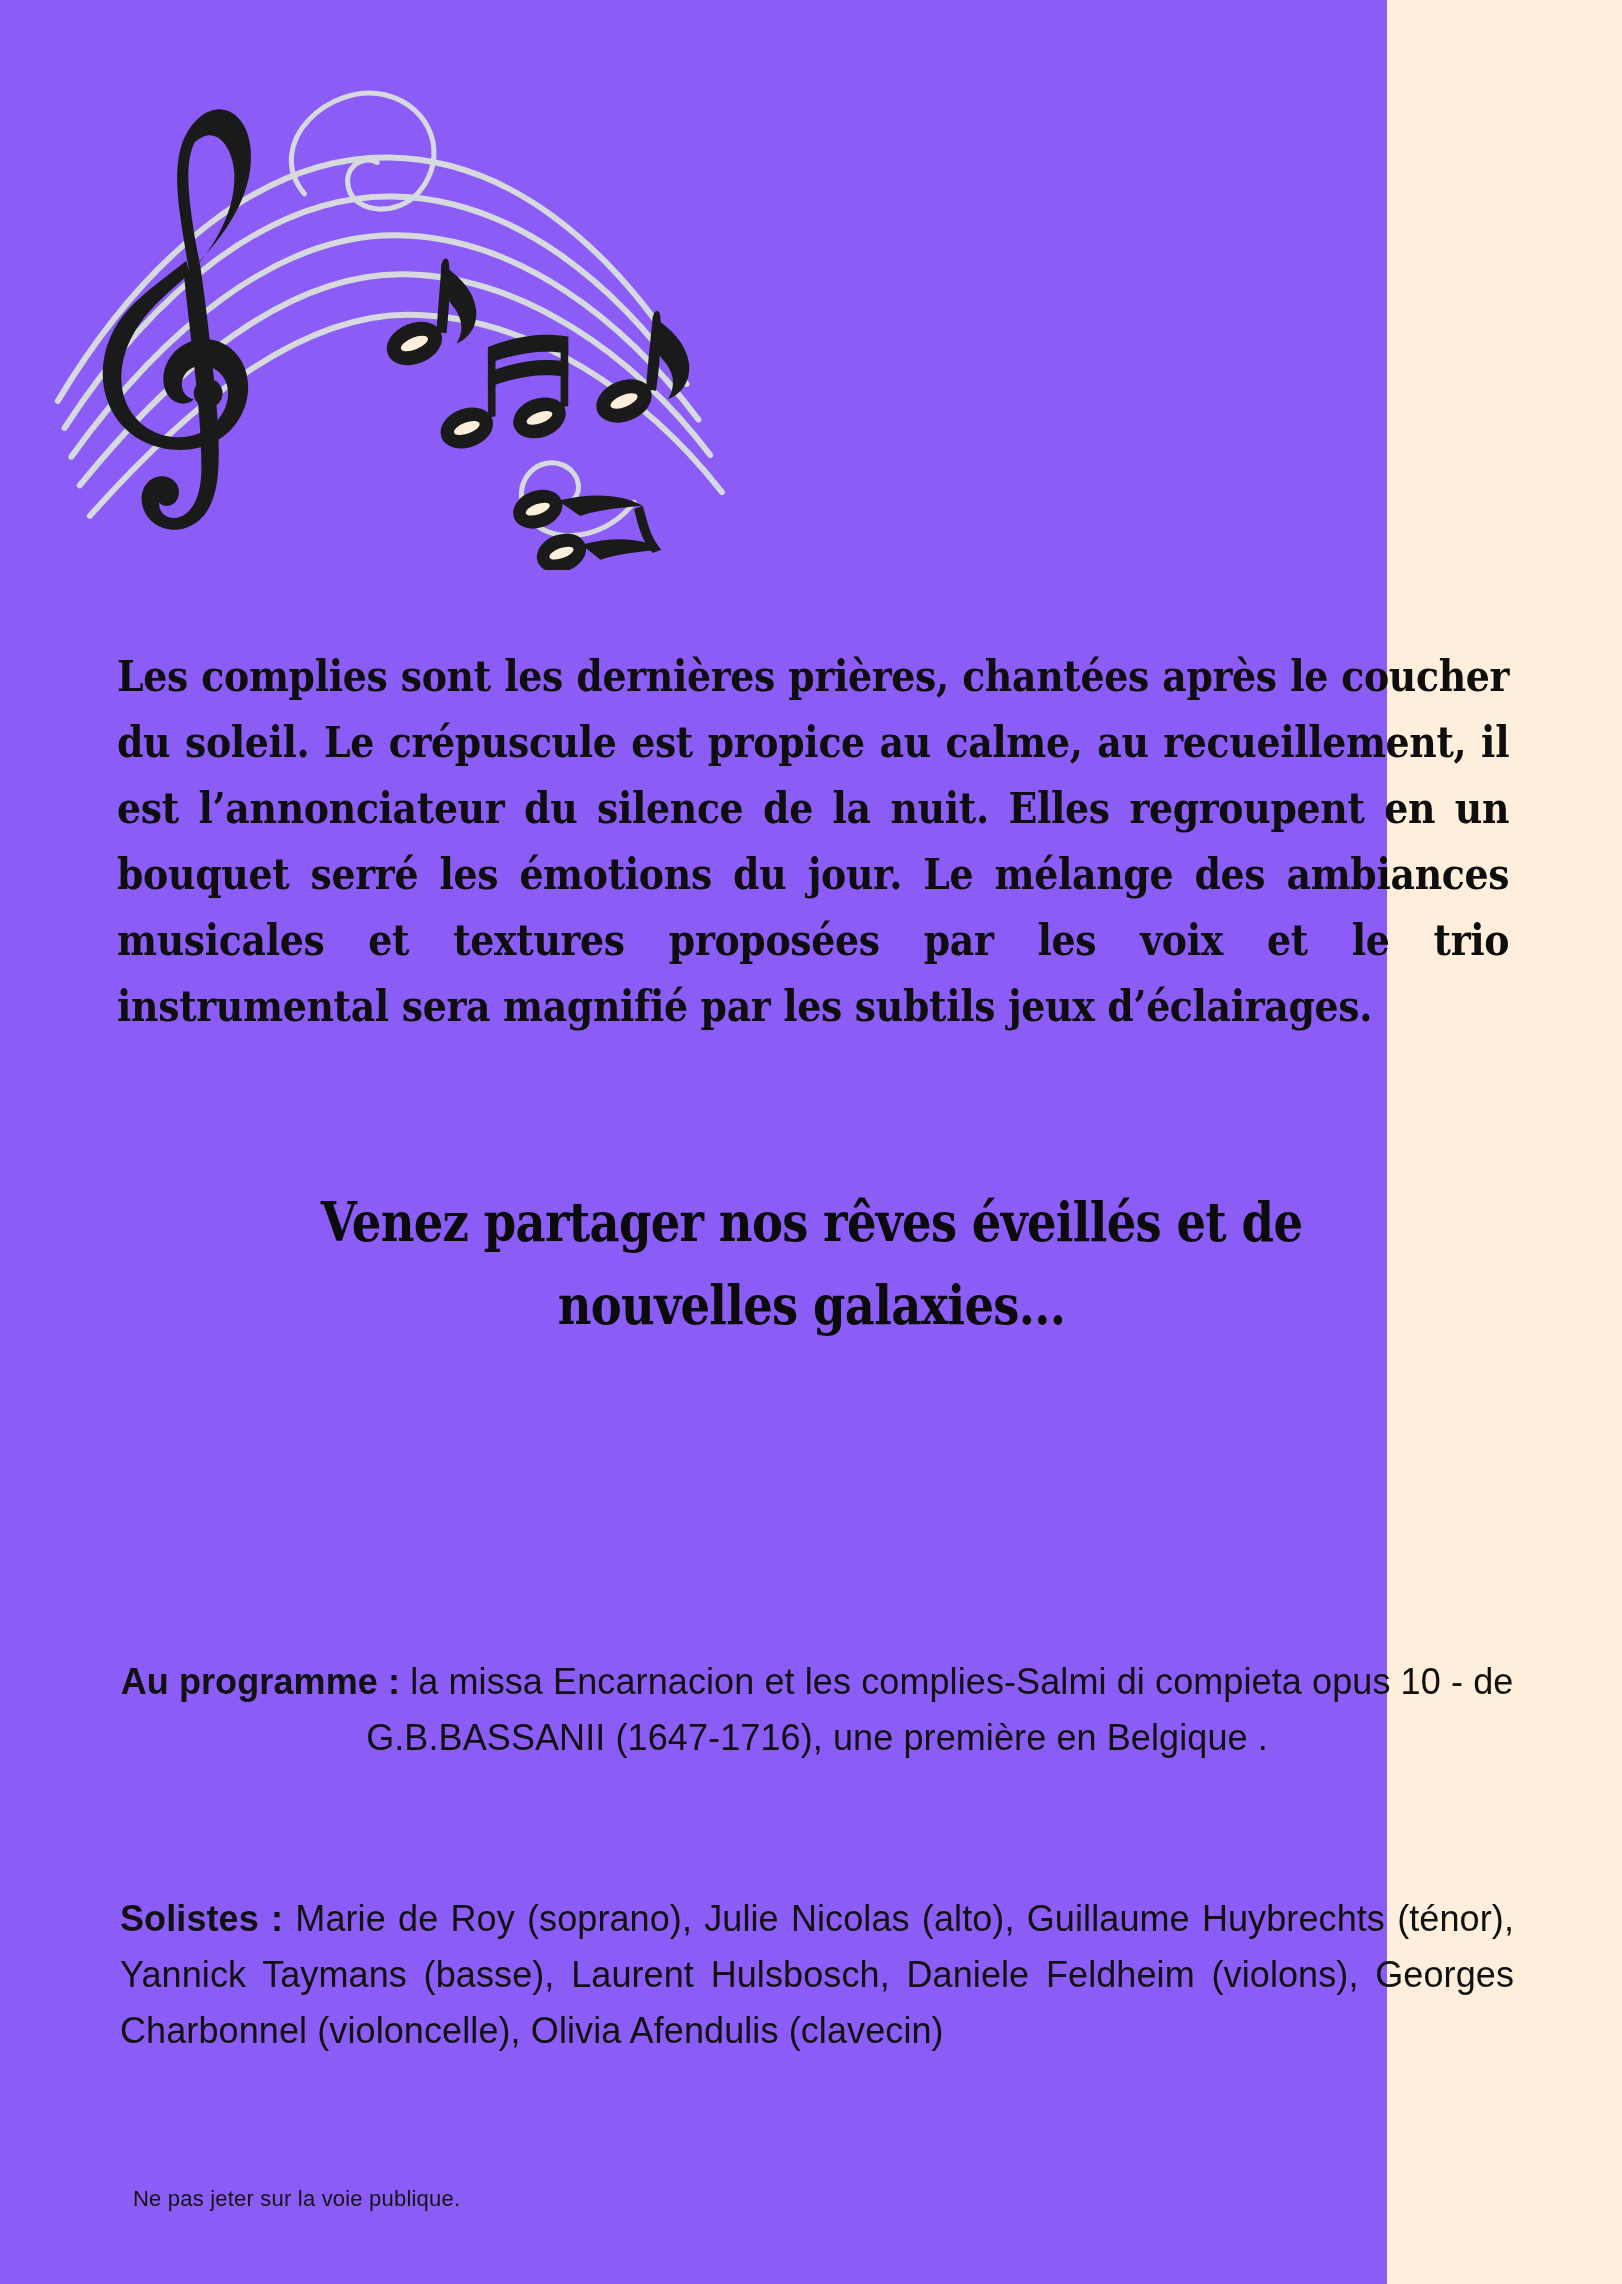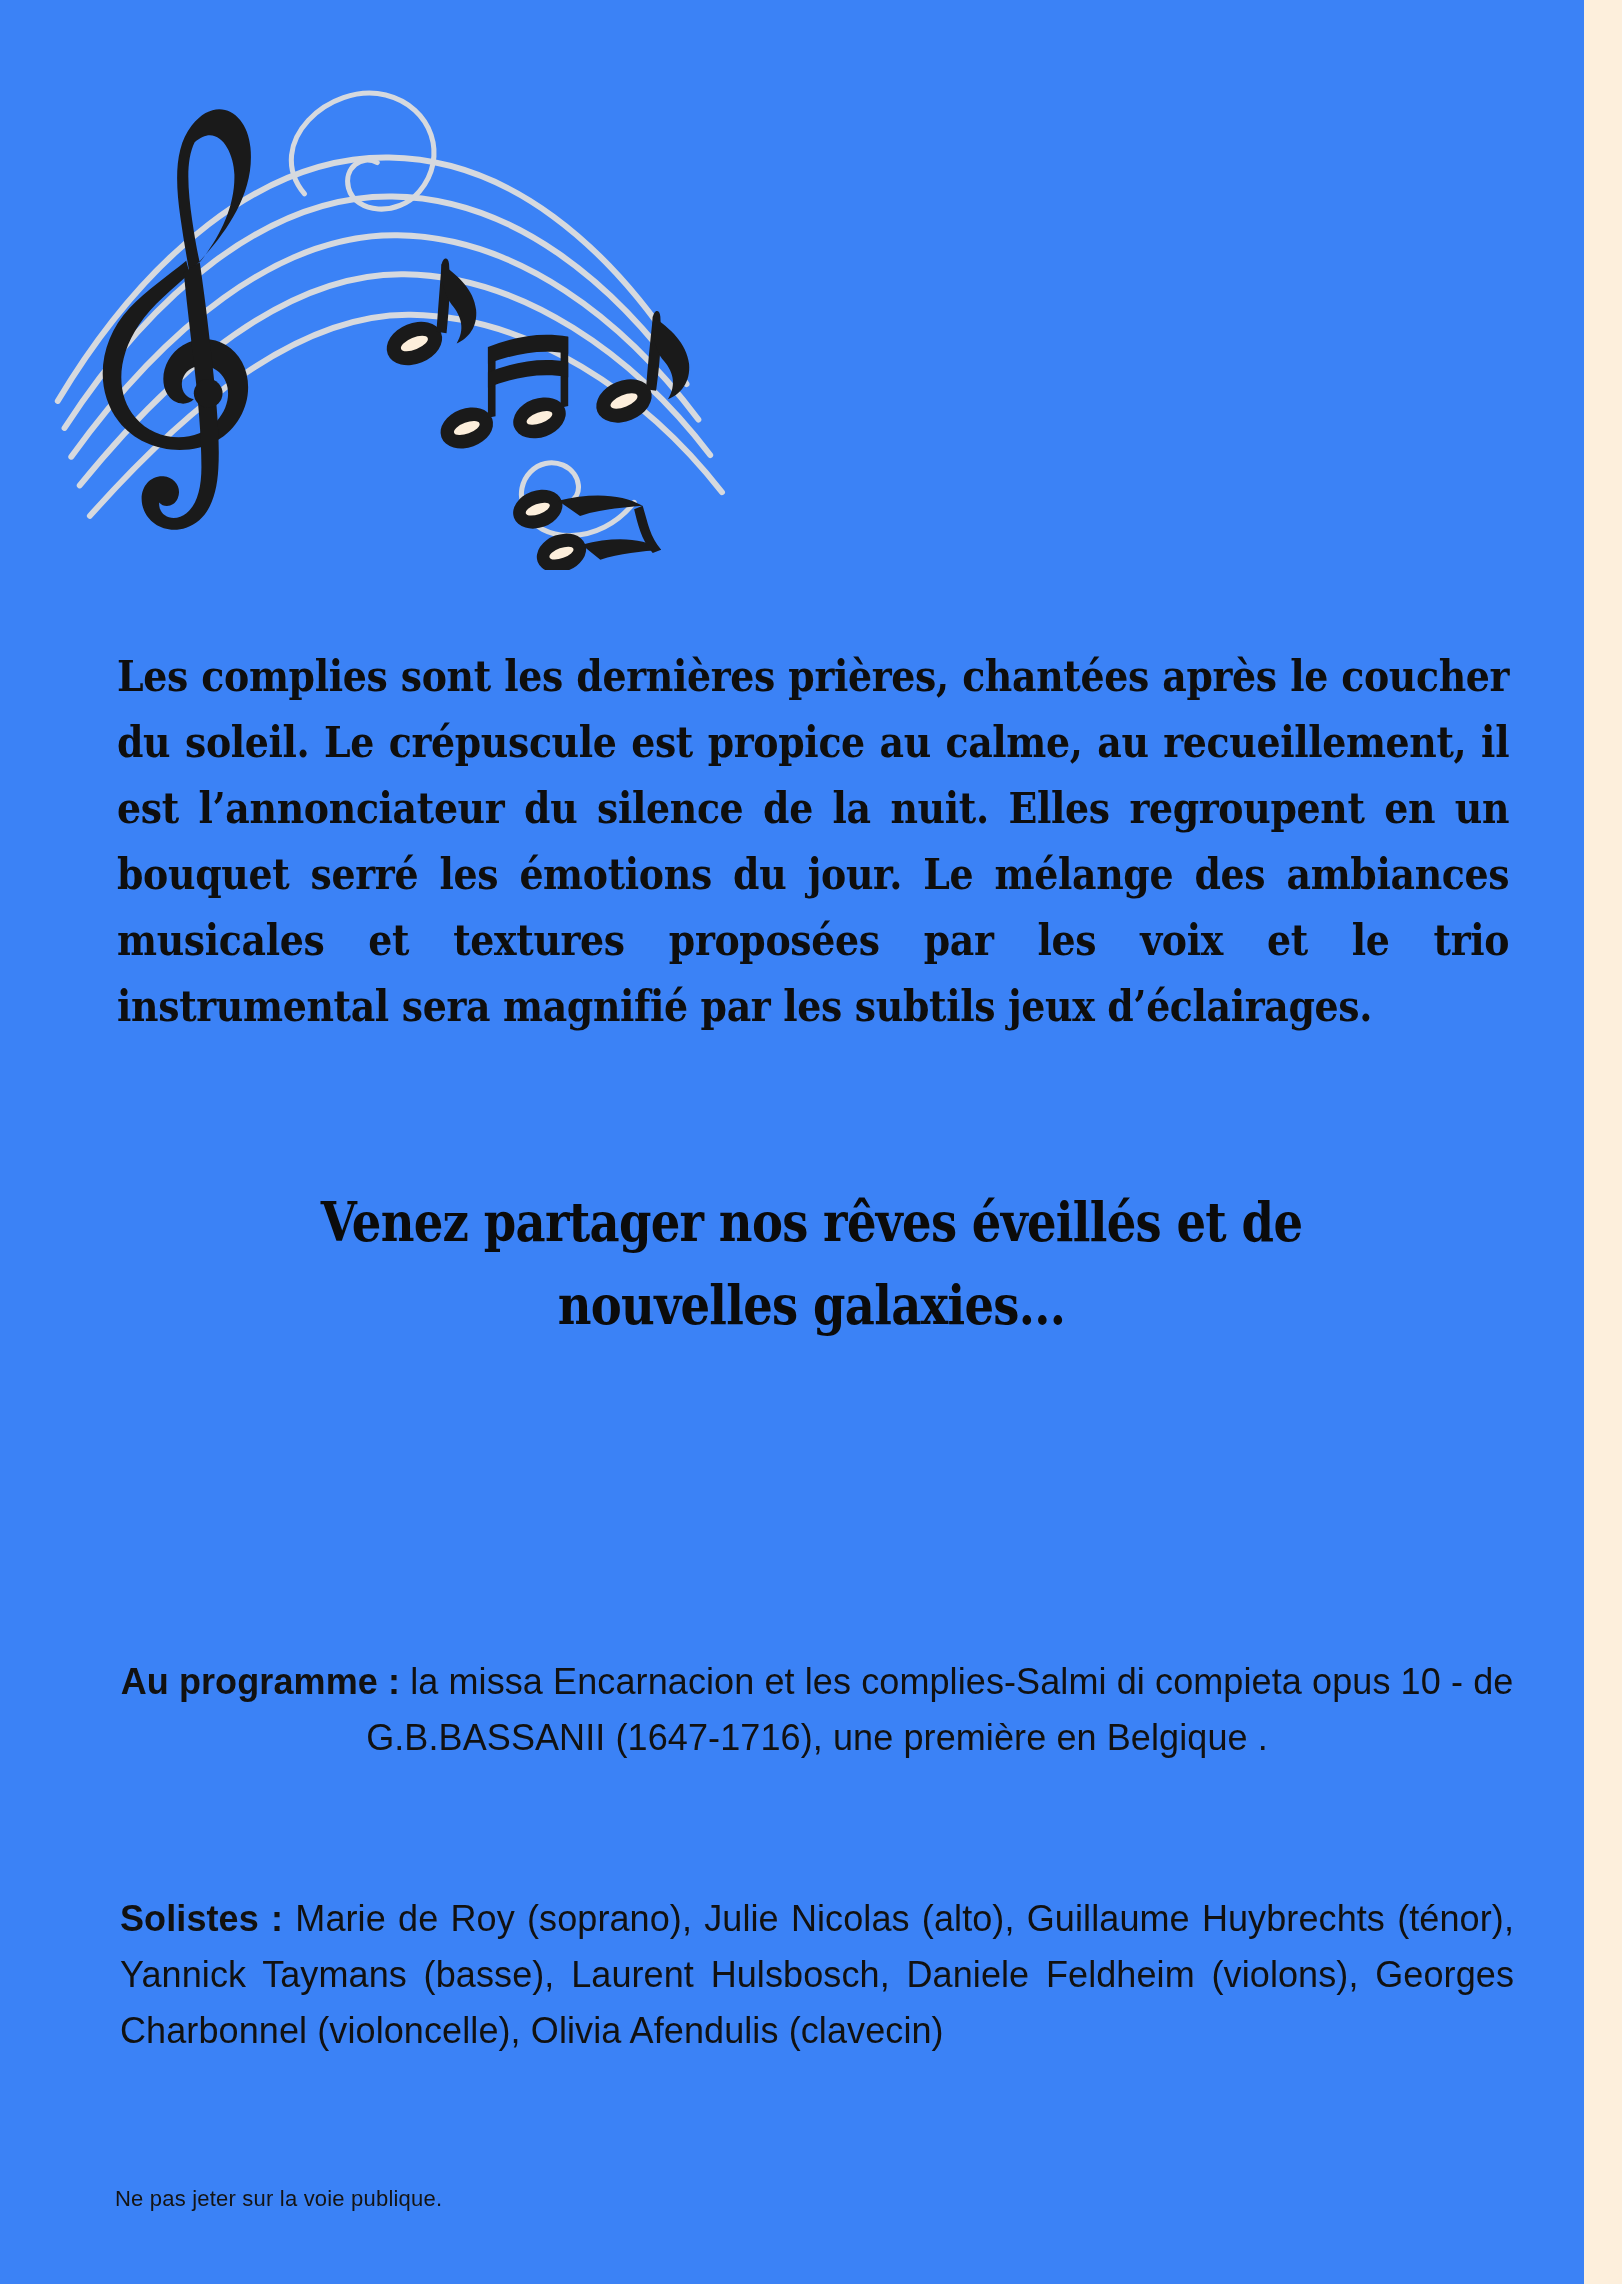--- a/index.html
+++ b/index.html
@@ -12,23 +12,23 @@
     height: 2284px;
     background: #FDEFDC;
     font-family: "Liberation Sans", sans-serif;
     color: #111111;
     overflow: hidden;
     position: relative;
   }
 
   .page {
     position: relative;
-    width: 1584px;
+    width: 1387px;
     height: 2284px;
-    background: #3b82f6;
+    background: #8b5cf6;
     box-sizing: border-box;
   }
 
   
   .music-art {
     position: absolute;
     left: 51px;
     top: 46px;
     width: 693px;
     height: 524px;
@@ -95,21 +95,21 @@
     text-align: justify;
     text-align-last: left;
   }
   .info-block .lead {
     font-weight: 700;
   }
 
   
   .legal-footer {
     position: absolute;
-    left: 115px;
+    left: 133px;
     top: 2184px;
     font-family: "Liberation Sans", sans-serif;
     font-size: 22px;
     line-height: 29px;
     color: #141414;
     letter-spacing: 0.2px;
   }
 </style>
 </head>
 <body>

